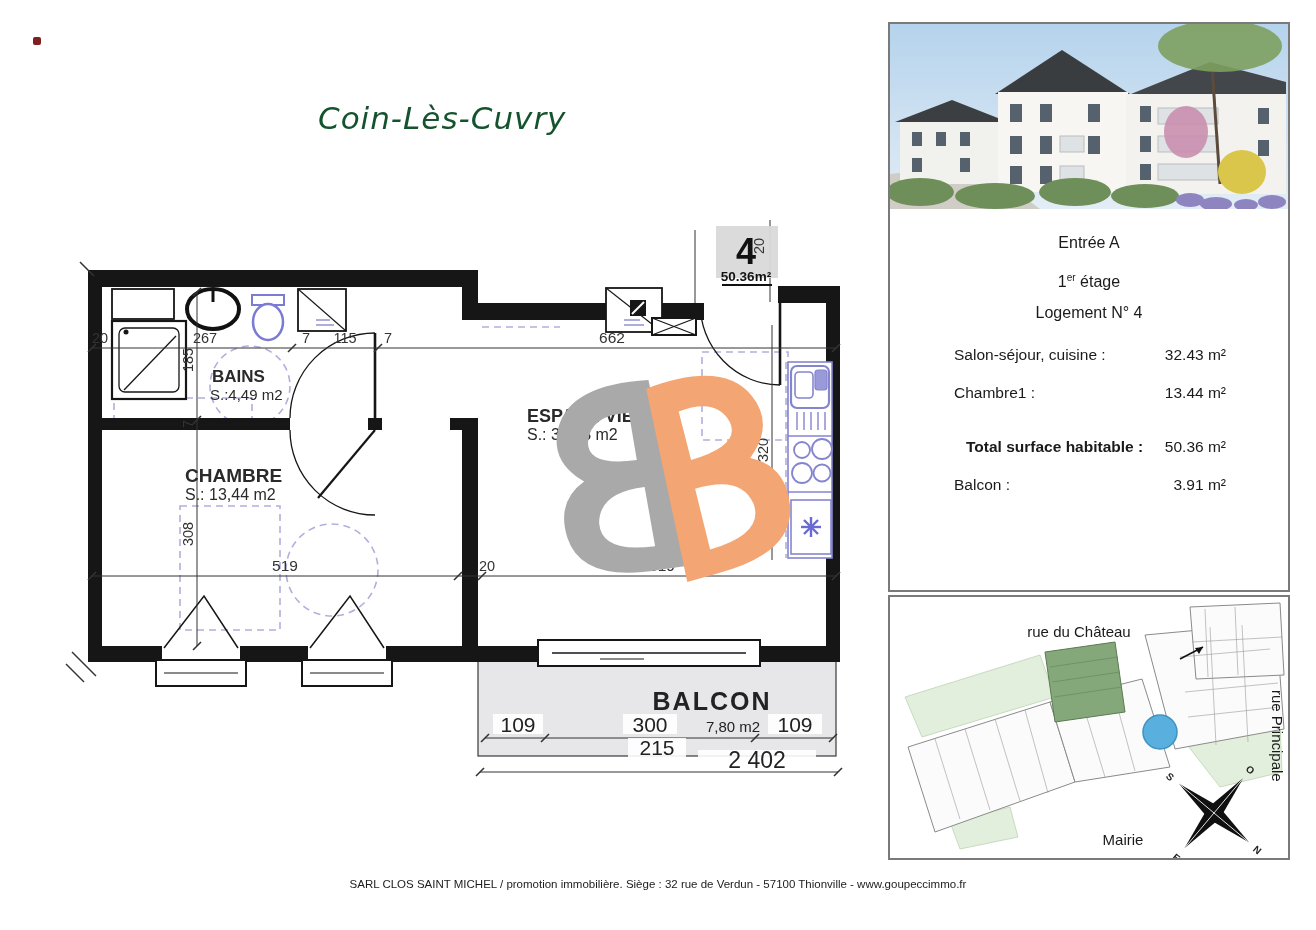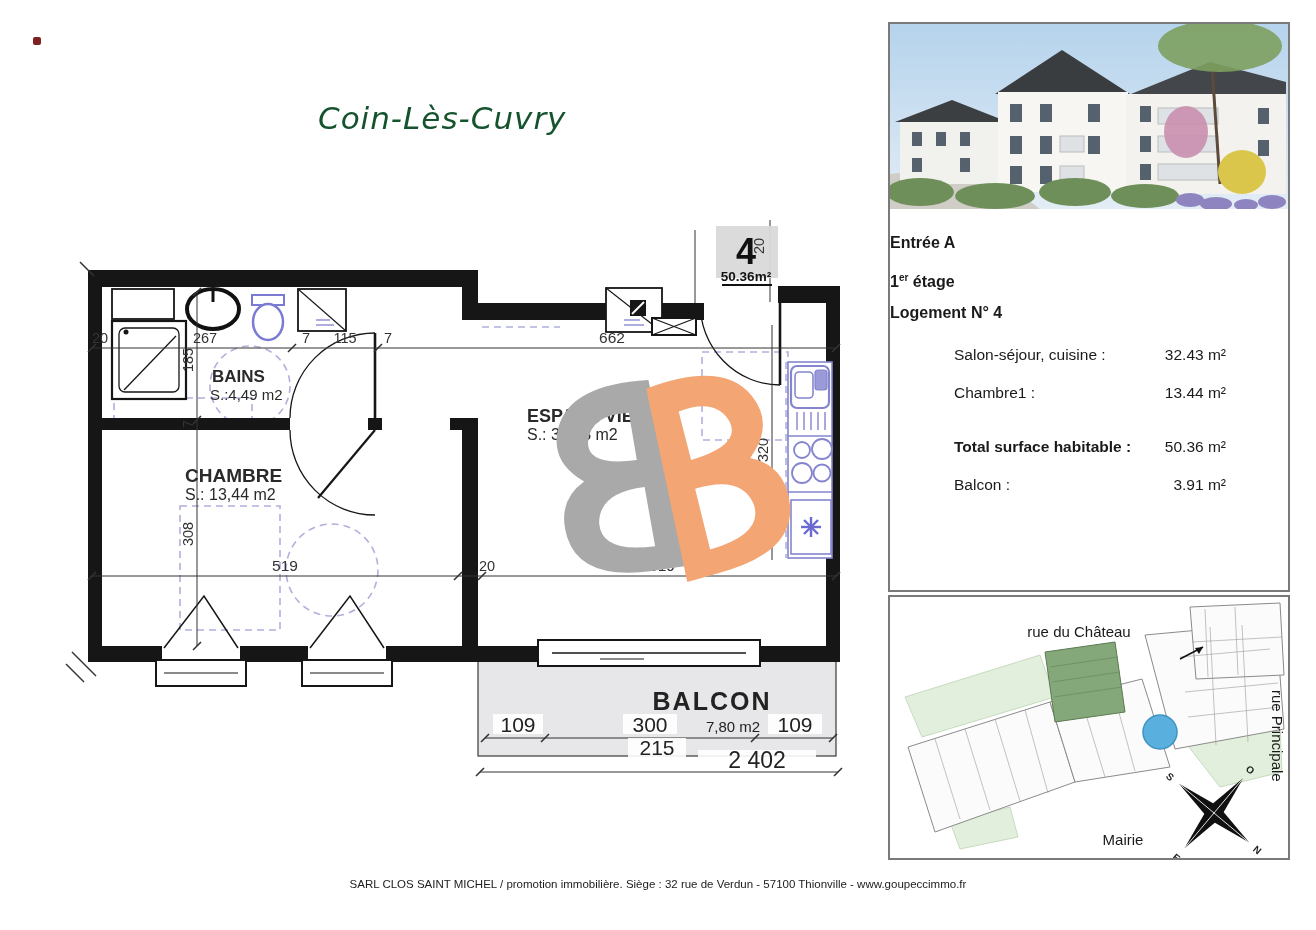--- a/index.html
+++ b/index.html
@@ -7,27 +7,27 @@
         font-family:"Liberation Sans", sans-serif;color:#1a1a1a;}
   .brand-dot{position:absolute;left:33px;top:37px;width:8px;height:8px;background:#7e2020;border-radius:2px;}
   .page-title{position:absolute;left:318px;top:100px;font-family:"DejaVu Sans",sans-serif;
         font-style:italic;font-size:31px;letter-spacing:1px;color:#14532d;}
   .plan-wrap{position:absolute;left:60px;top:216px;}
   
   .panel{position:absolute;background:#fff;border:2px solid #7a7a7a;box-sizing:border-box;}
   .panel-top{left:888px;top:22px;width:402px;height:570px;}
   .panel-map{left:888px;top:595px;width:402px;height:265px;}
   .photo{width:100%;height:185px;display:block;}
-  .det-head{margin-top:16px;text-align:left;font-size:16px;font-weight:bold;line-height:35px;}
+  .det-head{margin-top:16px;text-align:center;font-size:16px;font-weight:normal;line-height:35px;}
   .det-head div{height:35px;}
   .det-rows{margin-top:16px;}
   .det-row{display:flex;justify-content:space-between;align-items:baseline;
            padding:0 62px 0 64px;font-size:15.5px;margin-bottom:20px;}
   .det-row .val{text-align:right;}
-  .det-row.total{margin-top:36px;}
+  .det-row.total{margin-top:36px;margin-left:12px;}
   .det-row.total .lbl{font-weight:bold;}
   .map-svg{width:398px;height:261px;display:block;}
   .footer{position:absolute;left:0;width:100%;text-align:center;color:#1c1c1c;}
   .footer-1{top:878px;font-size:11.5px;}
   .footer-2{top:895px;font-size:11px;}
   sup{font-size:10px;}
 </style>
 </head>
 <body>
 

